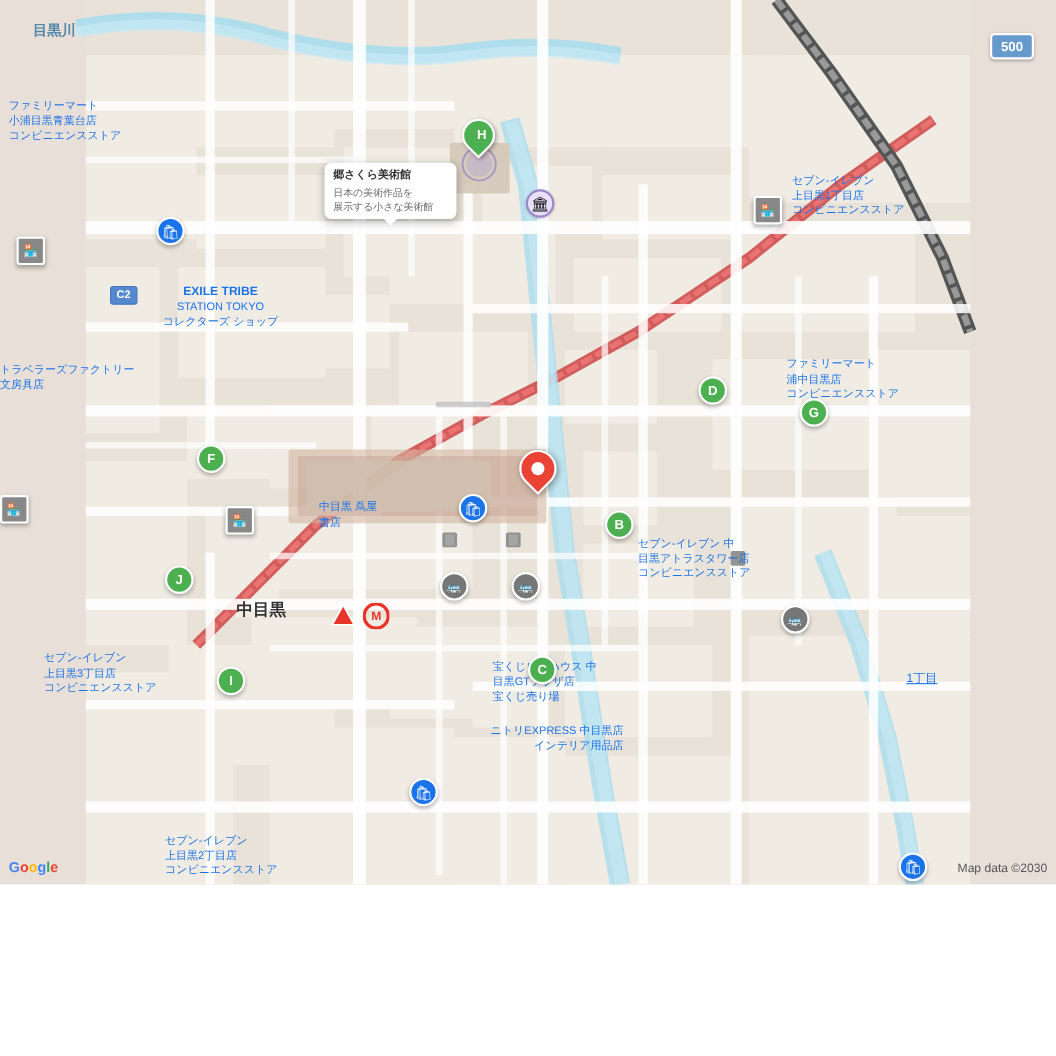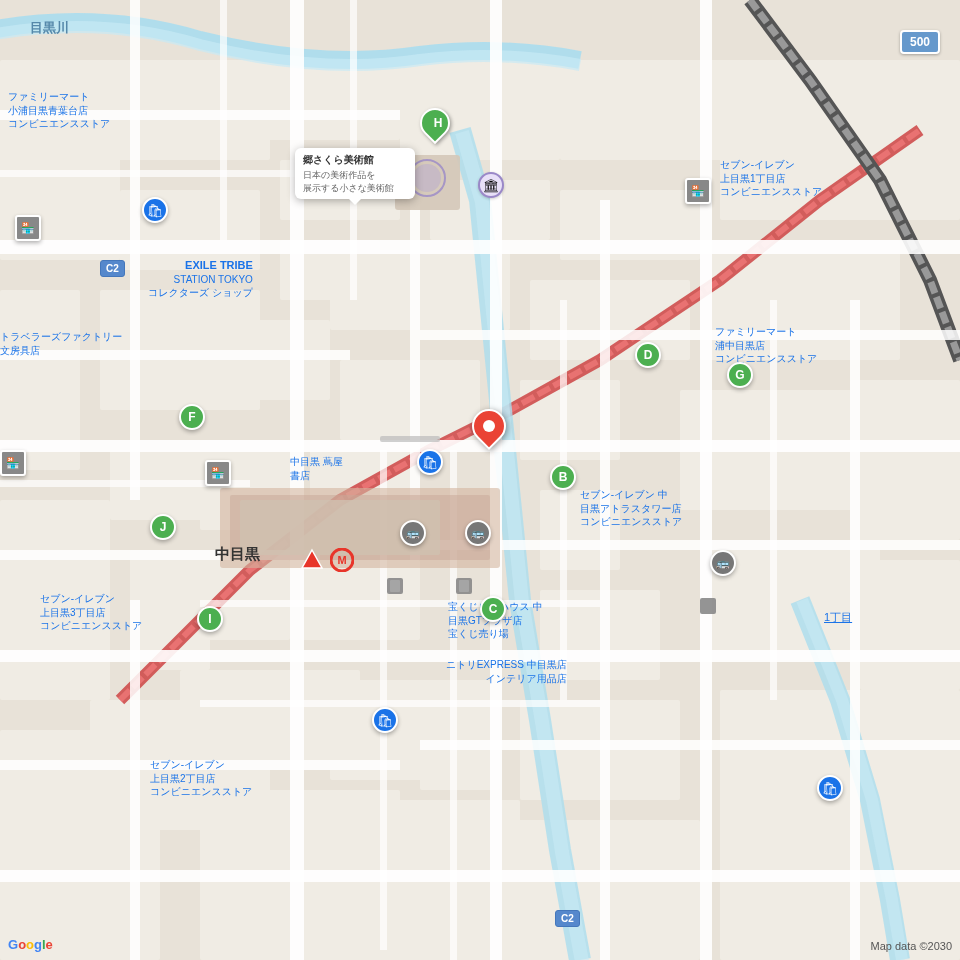--- a/index.html
+++ b/index.html
@@ -1,20 +1,20 @@
 <!DOCTYPE html>
 <html><head>
   <meta charset="utf-8">
   <style>
     * { margin: 0; padding: 0; box-sizing: border-box; }
     body { width: 960px; height: 960px; overflow: hidden; font-family: 'Arial', sans-serif; }
     
     #map-container {
       width: 960px;
-      height: 960px;
+      height: 804px;
       position: relative;
       background-color: #e8e0d8;
       overflow: hidden;
     }
 
     
     .map-bg {
       width: 100%;
       height: 100%;
       position: absolute;
@@ -266,21 +266,21 @@
   <div class="map-label" style="left:30px; top:20px; color:#5588aa; font-size:13px; font-weight:600;">目黒川</div>
 
   <div class="map-label" style="left:8px; top:90px; color:#1a73e8; font-size:10px; line-height:1.35; text-align:left;">
     ファミリーマート<br>小浦目黒青葉台店<br>コンビニエンスストア
   </div>
 
   <div class="map-label" style="left:300px; top:148px; color:#333; font-size:10px; line-height:1.35; text-align:left;">
     郷さくら美術館<br><span style="font-size:9px; color:#555;">日本の美術作品を<br>展示する小さな美術館</span>
   </div>
 
-  <div class="map-label" style="left:148px; top:258px; color:#1a73e8; font-size:10px; line-height:1.35; text-align:right;">
+  <div class="map-label" style="left:148px; top:258px; color:#1a73e8; font-size:10px; line-height:1.35; text-align:center;">
     <span style="font-size:11px; font-weight:600;">EXILE TRIBE</span><br>STATION TOKYO<br>コレクターズ ショップ
   </div>
 
   <div class="map-label" style="left:0px; top:330px; color:#1a73e8; font-size:10px; line-height:1.35; text-align:left;">
     トラベラーズファクトリー<br>文房具店
   </div>
 
   <div class="map-label" style="left:720px; top:158px; color:#1a73e8; font-size:10px; line-height:1.35; text-align:left;">
     セブン-イレブン<br>上目黒1丁目店<br>コンビニエンスストア
   </div>

